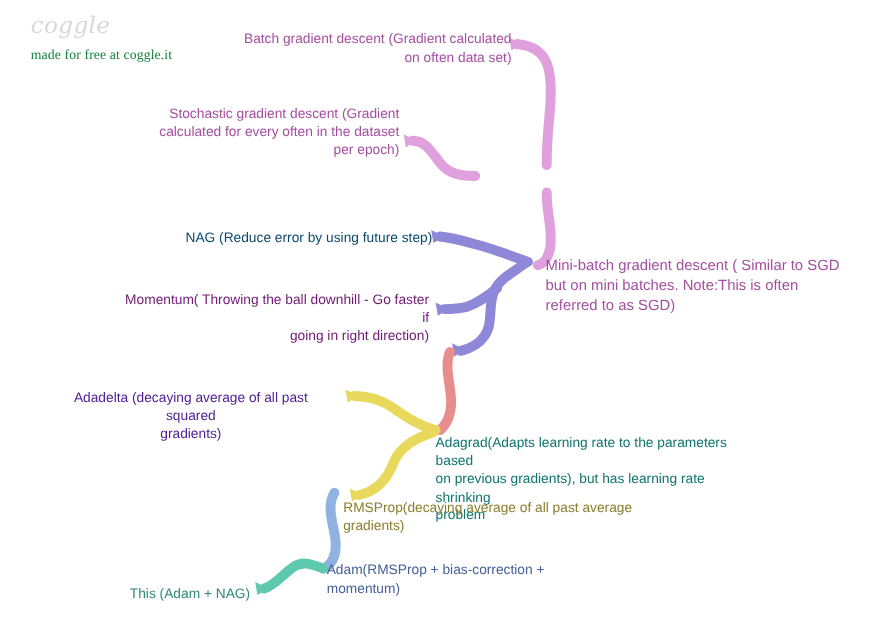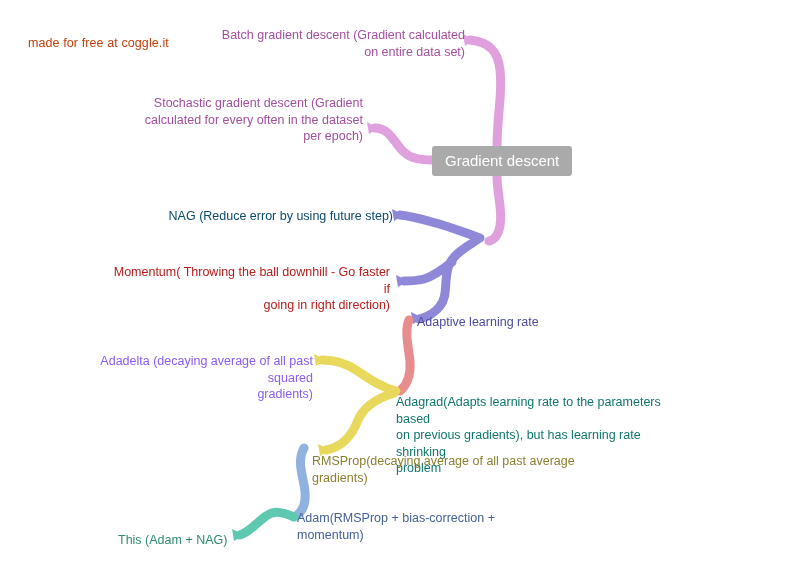--- a/index.html
+++ b/index.html
@@ -38,24 +38,24 @@
   }
   .logo-mark {
     font-family: "DejaVu Serif", serif;
     font-style: italic;
     font-size: 21px;
     color: #d8d8d8;
     letter-spacing: 0.3px;
     line-height: 1.1;
   }
   .logo-sub {
-    font-family: Liberation Sans, sans-serif;
+    font-family: Liberation Serif, serif;
     font-size: 12.5px;
-    color: #c2410c;
-    margin-top: 24px;
+    color: #15803d;
+    margin-top: 8px;
     letter-spacing: 0.1px;
   }
 
   
   .root-node {
     position: absolute;
     left: 432px;
     top: 146px;
     background: #aaaaaa;
     color: #ffffff;
@@ -115,45 +115,47 @@
       <path d="M 330 450 L 318 444 L 320 456 Z" fill="#e8d95c" stroke="none"></path>
 
       <path d="M 304 448 C 296 462 304 478 305 492 C 306 504 302 512 296 516" stroke="#8fb2e0" stroke-width="9"></path>
 
       <path d="M 294 517 C 282 512 274 510 266 516 C 256 523 250 532 240 535" stroke="#5fc9b0" stroke-width="9"></path>
       <path d="M 244 535 L 232 529 L 234 541 Z" fill="#5fc9b0" stroke="none"></path>
     </g>
   </svg>
 
   <div class="logo-wrap">
+    <div class="logo-mark">coggle</div>
     <div class="logo-sub">made for free at coggle.it</div>
   </div>
 
-  <div class="root-node">Gradient descent</div>
 
   <div class="node r" style="left:195px; top:27px; width:270px; color:#a44fa0;">Batch gradient descent (Gradient calculated
-on entire data set)</div>
+on often data set)</div>
 
   <div class="node r" style="left:98px; top:95px; width:265px; color:#a44fa0;">Stochastic gradient descent (Gradient
 calculated for every often in the dataset
 per epoch)</div>
 
+  <div class="node l big" style="left:496px; top:232px; width:290px; color:#a44fa0;">Mini-batch gradient descent ( Similar to SGD
+but on mini batches. Note:This is often
+referred to as SGD)</div>
 
   <div class="node r" style="left:148px; top:208px; width:245px; color:#0c4a6e;">NAG (Reduce error by using future step)</div>
 
-  <div class="node r" style="left:105px; top:264px; width:285px; color:#b91c1c;">Momentum( Throwing the ball downhill - Go faster if
+  <div class="node r" style="left:105px; top:264px; width:285px; color:#701a75;">Momentum( Throwing the ball downhill - Go faster if
 going in right direction)</div>
 
-  <div class="node l" style="left:417px; top:314px; width:200px; color:#4a4a9e;">Adaptive learning rate</div>
 
   <div class="node l" style="left:396px; top:394px; width:290px; color:#0f766e;">Adagrad(Adapts learning rate to the parameters based
 on previous gradients), but has learning rate shrinking
 problem</div>
 
-  <div class="node r" style="left:58px; top:353px; width:255px; color:#8b5cf6;">Adadelta (decaying average of all past squared
+  <div class="node r" style="left:46px; top:353px; width:255px; color:#4c1d95;text-align:center;">Adadelta (decaying average of all past squared
 gradients)</div>
 
   <div class="node l" style="left:312px; top:453px; width:270px; color:#8a7f2e;">RMSProp(decaying average of all past average
 gradients)</div>
 
   <div class="node l" style="left:297px; top:510px; width:260px; color:#45619a;">Adam(RMSProp + bias-correction + momentum)</div>
 
   <div class="node l" style="left:118px; top:532px; width:160px; color:#2f8a75;">This (Adam + NAG)</div>
 
 </div>

